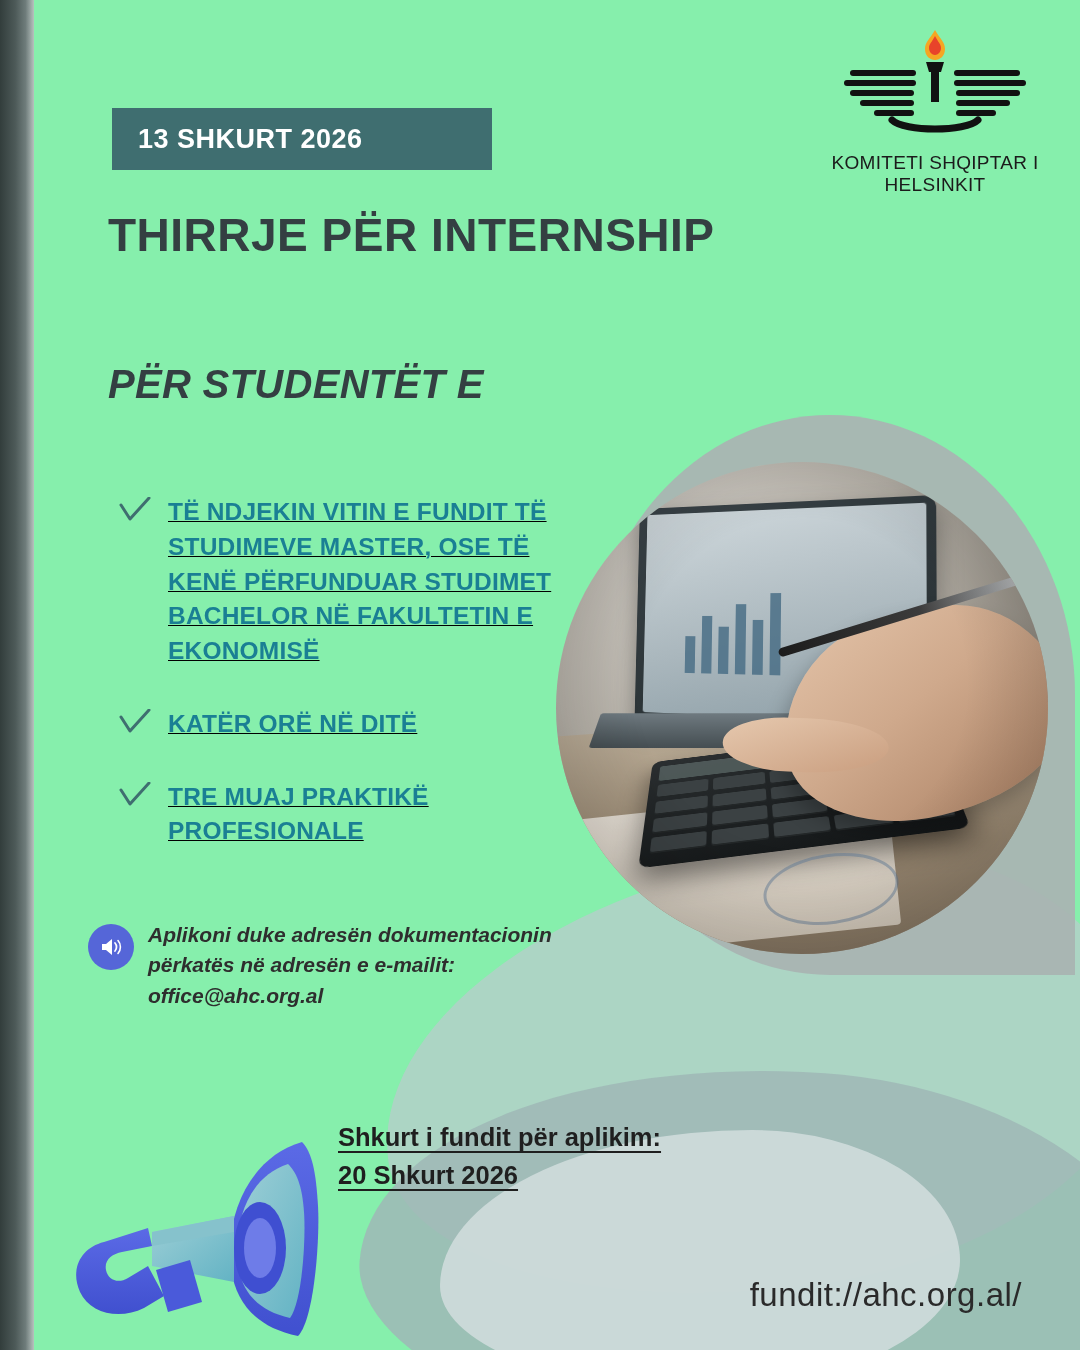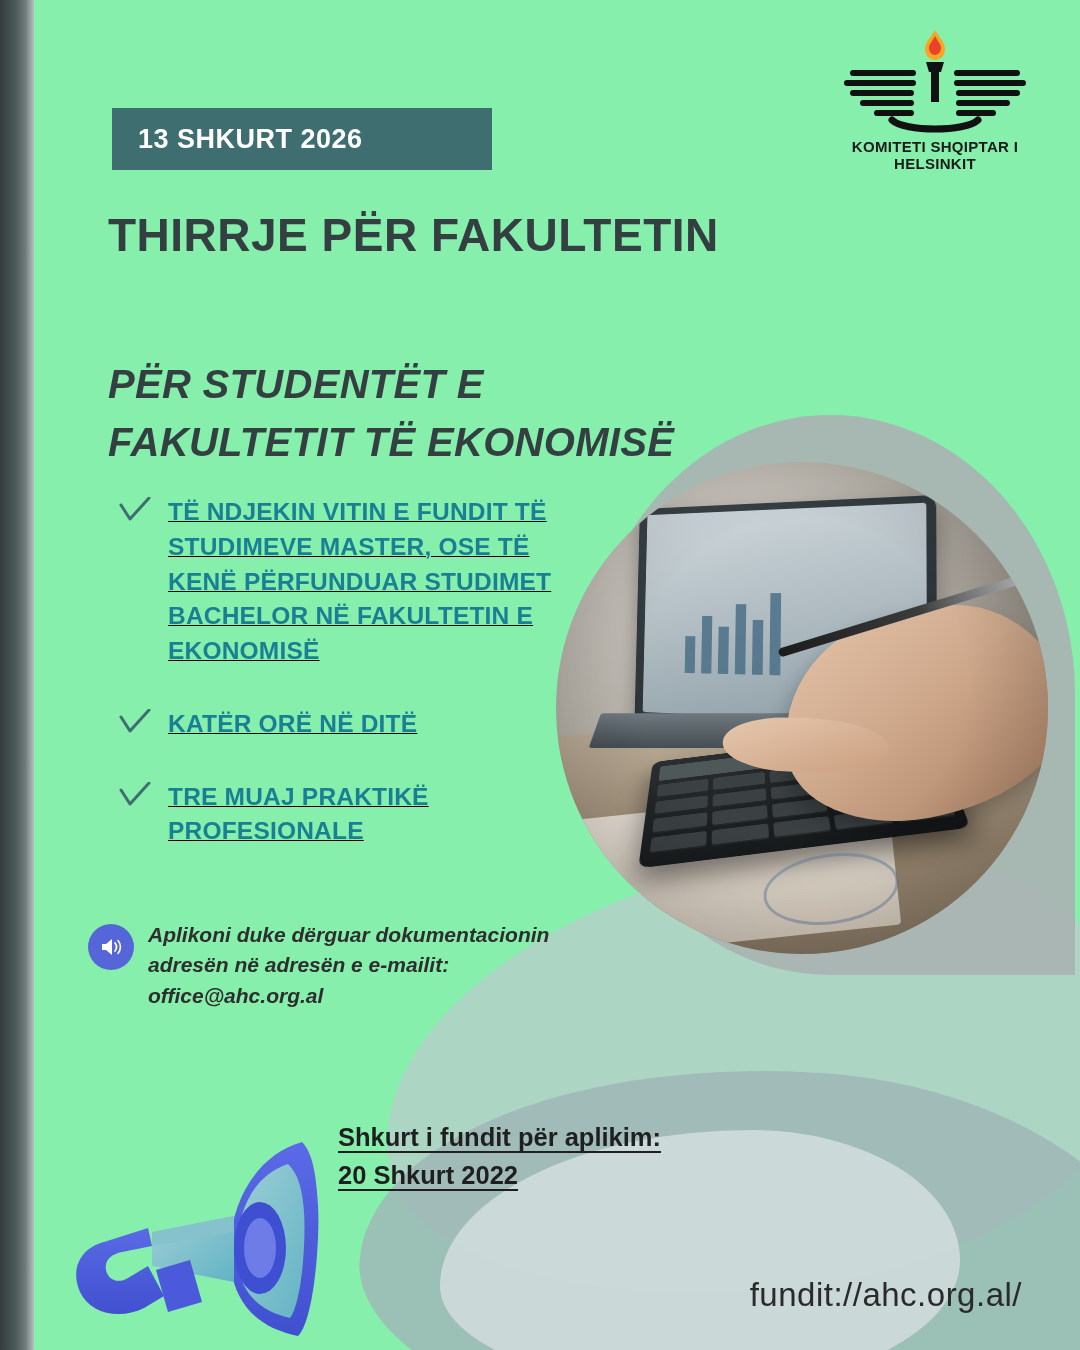--- a/index.html
+++ b/index.html
@@ -257,25 +257,25 @@
     right: 40px;
     top: 24px;
     width: 210px;
     text-align: center;
   }
   .logo-mark {
     position: relative;
     height: 112px;
   }
   .logo-caption {
-    font-size: 15px;
-    font-weight: bold;
+    font-size: 19px;
+    font-weight: normal;
     color: #1b1b1b;
     letter-spacing: .3px;
-    margin-top: 2px;
+    margin-top: 16px;
   }
   
   .h1 {
     position: absolute;
     left: 108px;
     top: 208px;
     font-size: 46px;
     font-weight: bold;
     color: #343f42;
     letter-spacing: .5px;
@@ -470,24 +470,23 @@
           <rect x="126" y="76" width="54" height="6" rx="3"></rect>
           <rect x="126" y="86" width="40" height="6" rx="3"></rect>
         </g>
 
         <path d="M62 96c12 12 74 12 86 0" stroke="#111" stroke-width="7" fill="none" stroke-linecap="round"></path>
       </svg>
     </div>
     <div class="logo-caption">KOMITETI SHQIPTAR I HELSINKIT</div>
   </div>
 
-  <div class="h1">THIRRJE PËR FAKULTETIN</div>
+  <div class="h1">THIRRJE PËR INTERNSHIP</div>
   <div class="h2">
     <div>PËR STUDENTËT E</div>
-    <div>FAKULTETIT TË EKONOMISË</div>
   </div>
 
   <div class="bullets">
     <div class="bullet">
       <span class="check">
         <svg width="34" height="28" viewBox="0 0 34 28" xmlns="http://www.w3.org/2000/svg">
           <path d="M3 8 L12 22 L31 1" stroke="#3f6e70" stroke-width="3" fill="none" stroke-linecap="round" stroke-linejoin="round"></path>
         </svg>
       </span>
       <span class="text">TË NDJEKIN VITIN E FUNDIT TË STUDIMEVE MASTER, OSE TË KENË PËRFUNDUAR STUDIMET BACHELOR NË FAKULTETIN E EKONOMISË</span>
@@ -511,21 +510,21 @@
   </div>
 
   <div class="apply">
     <span class="speaker">
       <svg width="26" height="26" viewBox="0 0 26 26" xmlns="http://www.w3.org/2000/svg">
         <path d="M4 10h4l6-5v16l-6-5H4z" fill="#ffffff"></path>
         <path d="M17 9c2 2.2 2 5.8 0 8" stroke="#ffffff" stroke-width="1.8" fill="none" stroke-linecap="round"></path>
         <path d="M20 6.5c3.2 3.5 3.2 9.5 0 13" stroke="#ffffff" stroke-width="1.6" fill="none" stroke-linecap="round"></path>
       </svg>
     </span>
-    <span class="note">Aplikoni duke dërguar dokumentacionin adresën në adresën e e-mailit: office@ahc.org.al</span>
+    <span class="note">Aplikoni duke adresën dokumentacionin përkatës në adresën e e-mailit: office@ahc.org.al</span>
   </div>
 
   <div class="megaphone">
     <svg width="300" height="230" viewBox="0 0 300 230" xmlns="http://www.w3.org/2000/svg">
       <defs>
         <linearGradient id="mgBody" x1="0" y1="0" x2="1" y2="1">
           <stop offset="0%" stop-color="#9ecfd6"></stop>
           <stop offset="100%" stop-color="#63b3c4"></stop>
         </linearGradient>
         <linearGradient id="mgEdge" x1="0" y1="0" x2="0" y2="1">
@@ -541,18 +540,18 @@
 
       <path d="M100 112 L182 96 L182 162 L100 146 Z" fill="url(#mgBody)"></path>
       <path d="M100 112 L182 96 L182 112 L100 126 Z" fill="#86c2cc"></path>
       <path d="M52 122 C28 128 18 150 28 172 C38 194 68 200 92 188 L112 176 L96 146 L76 158 C66 164 56 160 54 150 C52 140 60 134 70 132 L100 126 L96 108 Z" fill="url(#mgEdge)"></path>
       <path d="M104 150 L138 140 L150 182 L116 192 Z" fill="#4a5ada"></path>
     </svg>
   </div>
 
   <div class="deadline">
     <div>Shkurt i fundit për aplikim:</div>
-    <div>20 Shkurt 2022</div>
+    <div>20 Shkurt 2026</div>
   </div>
 
   <div class="website">fundit://ahc.org.al/</div>
 
 </div>
 
 </body></html>

